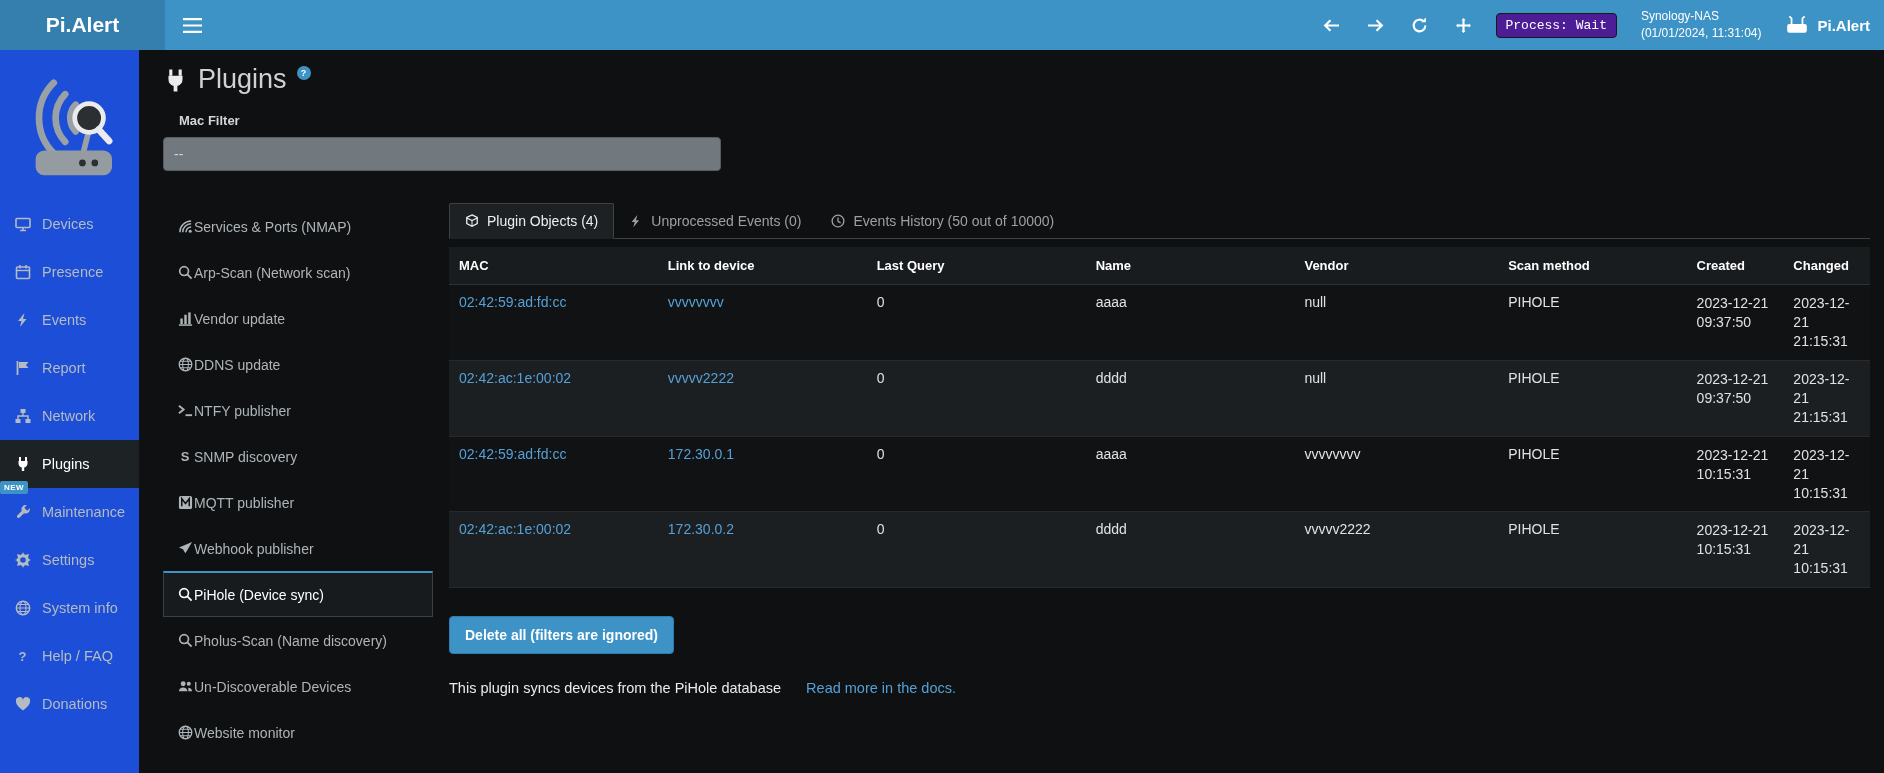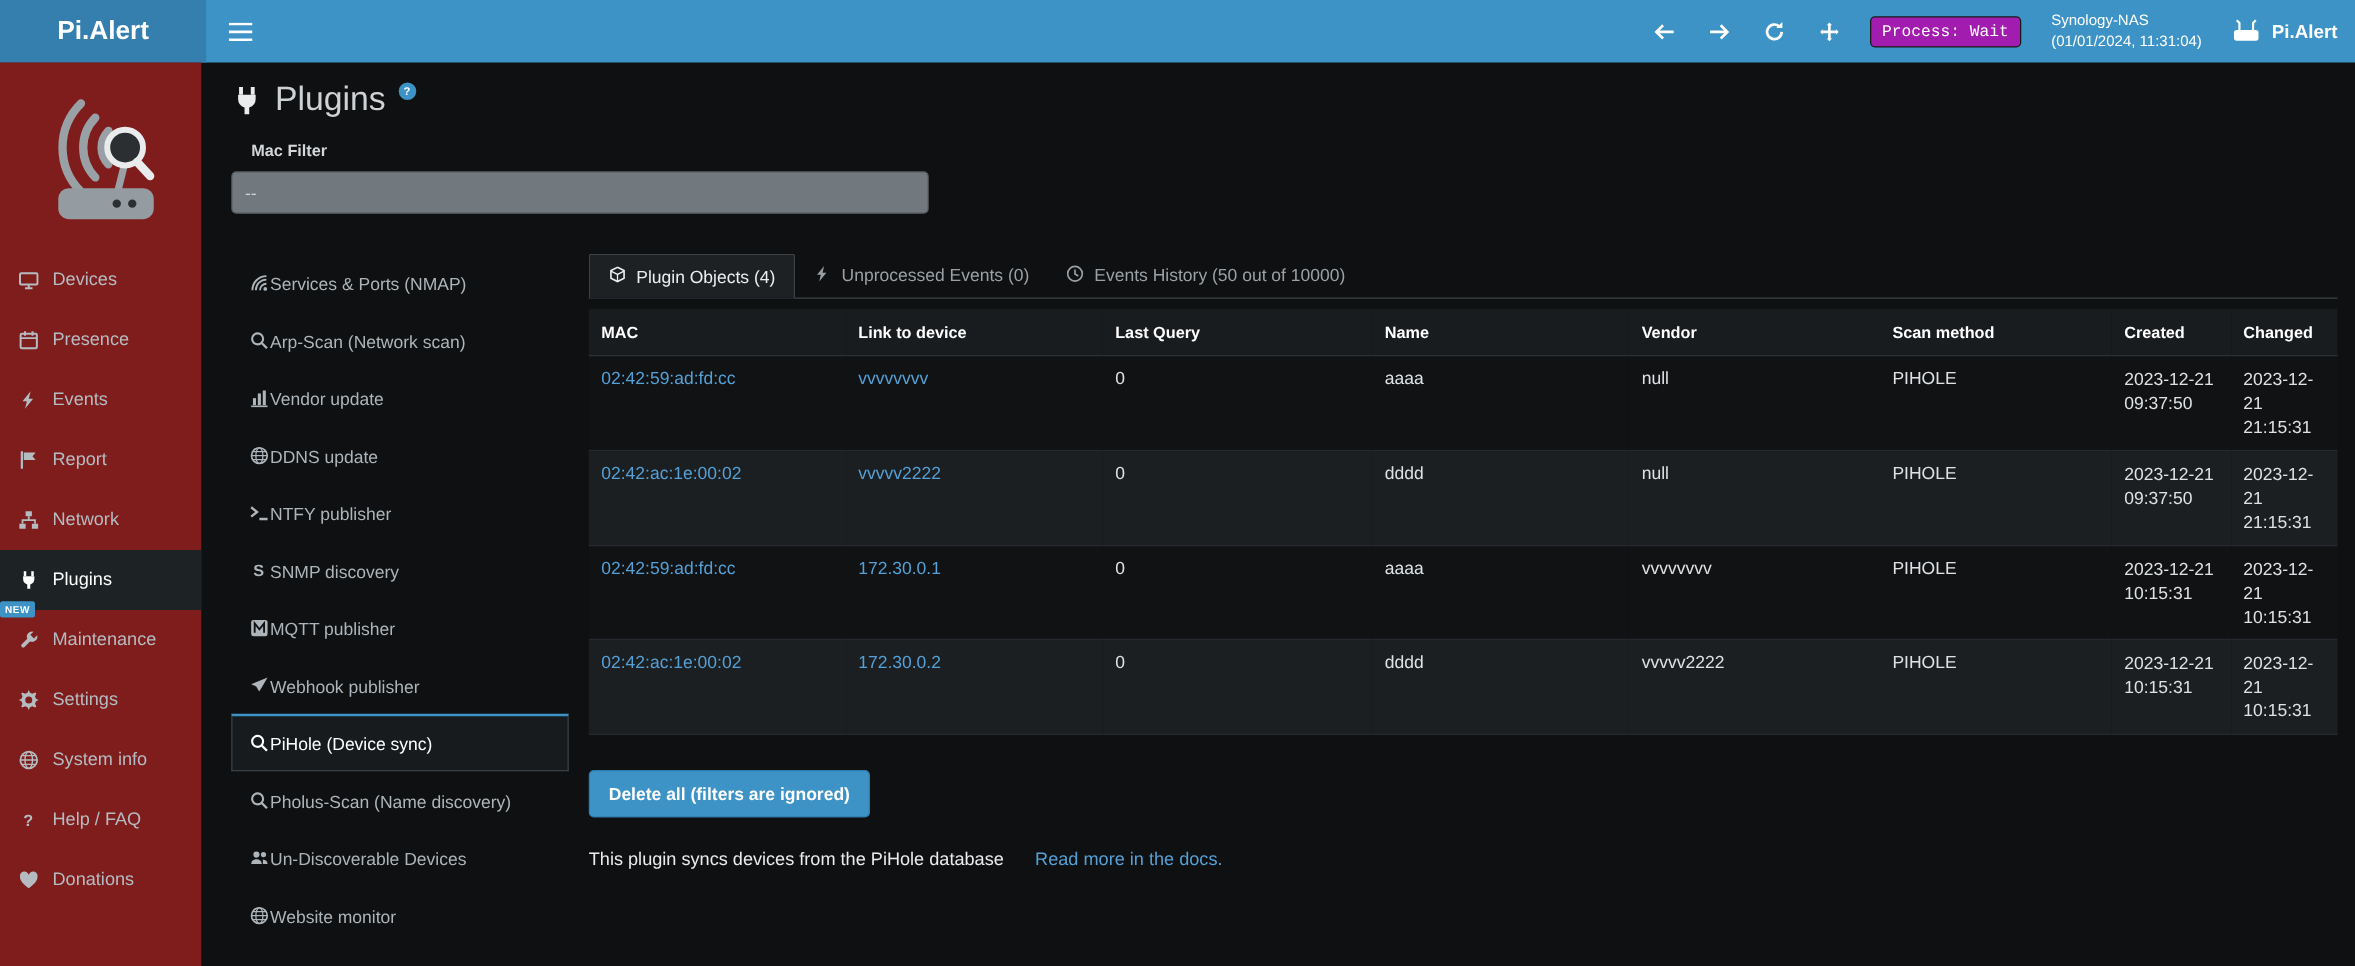--- a/index.html
+++ b/index.html
@@ -17,30 +17,30 @@
   .brand{width:165px;background:#357fae;color:#fff;font-size:21px;font-weight:700;
          line-height:50px;text-align:center;cursor:pointer}
   .topbar-main{flex:1;display:flex;align-items:center;justify-content:space-between;
                padding:0 14px 0 18px;color:#fff}
   .menu-toggle{cursor:pointer}
   .menu-toggle svg{width:19px;height:15px}
   .top-right{display:flex;align-items:center;gap:24px}
   .topnav-icons{display:flex;gap:27px;align-items:center}
   .topnav-icons .ic{cursor:pointer}
   .topnav-icons .ic svg{width:17px;height:17px}
-  .process-badge{background:#a21caf;border:1px solid #181818;color:#fff;
+  .process-badge{background:#4c1d95;border:1px solid #181818;color:#fff;
     font-family:"Liberation Mono","DejaVu Sans Mono",monospace;font-size:13px;
     padding:4px 9px;border-radius:4px;white-space:nowrap}
   .host-block{font-size:12px;line-height:1.4;color:#fff;white-space:nowrap}
   .brand-right{display:flex;align-items:center;gap:8px;font-weight:700;font-size:15px}
   .brand-right .ic svg{width:24px;height:20px}
 
   
   .app{display:flex;height:723px}
-  .sidebar{width:161px;flex:none;background:#7f1d1d;display:flex;flex-direction:column}
+  .sidebar{width:139px;flex:none;background:#1d4ed8;display:flex;flex-direction:column}
   .logo-wrap{height:150px;display:flex;align-items:center;justify-content:center;padding-top:8px}
   .side-menu{display:flex;flex-direction:column}
   .side-item{position:relative;display:flex;align-items:center;gap:10px;height:48px;
     padding:0 13px;color:#b4bcc1;font-size:14.5px;cursor:pointer}
   .side-item.active{background:#1d2225;color:#fff}
   .side-item .ic{width:19px;flex:none}
   .side-item .ic svg{width:16px;height:16px}
   .new-badge{position:absolute;left:0;top:-7px;background:#3d93c6;color:#fff;font-size:8px;
     font-weight:700;padding:2px 4px;border-radius:2px;letter-spacing:.4px}
 
@@ -72,21 +72,21 @@
     border-top:2px solid transparent}
   .plugin-item .ic{width:18px;flex:none}
   .plugin-item.active{background:#171b1e;border:1px solid #3a4045;
     border-top:2px solid #3d93c6;color:#fff}
   .letter-ic{font-style:normal;font-weight:700;font-size:13px;line-height:1}
 
   .plugin-panel{flex:1;margin-left:16px;min-width:0}
 
   
   .tabs{display:flex;border-bottom:1px solid #3d4246}
-  .tab{display:flex;align-items:flex-start;gap:8px;padding:9px 15px;font-size:14px;
+  .tab{display:flex;align-items:center;gap:8px;padding:9px 15px;font-size:14px;
     color:#9aa1a6;cursor:pointer}
   .tab .ic svg{width:14px;height:14px}
   .tab.active{background:#1d2124;border:1px solid #3d4246;border-bottom:1px solid #1d2124;
     margin-bottom:-1px;color:#eceeef;border-radius:2px 2px 0 0}
 
   
   .obj-table{width:100%;border-collapse:collapse;table-layout:fixed;margin-top:8px}
   .obj-table th{text-align:left;font-size:13px;font-weight:700;color:#fff;
     padding:11px 10px;background:#191c1f;border-bottom:1px solid #2d3236;cursor:pointer}
   .obj-table td{font-size:14px;padding:9px 10px;vertical-align:top;

